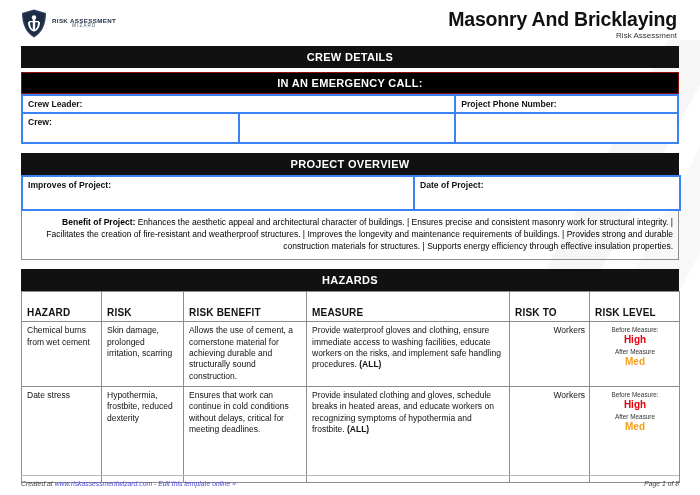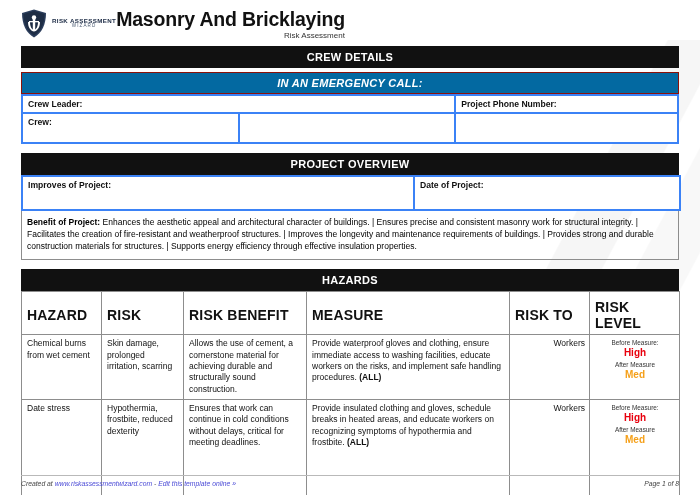--- a/index.html
+++ b/index.html
@@ -26,21 +26,21 @@
       linear-gradient(118deg, rgba(0,0,0,0) 62%, rgba(0,0,0,0.028) 62.3%, rgba(0,0,0,0.028) 72%, rgba(0,0,0,0) 72.3%);
     pointer-events: none;
     z-index: 0;
   }
   .content { position: relative; z-index: 1; }
 
   
   .doc-header {
     display: flex;
     align-items: flex-start;
-    justify-content: flex-start;
+    justify-content: space-between;
     height: 46px;
     padding-top: 9px;
   }
   .brand { display: flex; align-items: center; gap: 5px; }
   .brand-shield { width: 26px; height: 29px; display: block; }
   .brand-text { line-height: 1.05; }
   .brand-name {
     font-size: 6.2px; font-weight: bold; letter-spacing: .35px;
     color: #1b2a44;
   }
@@ -61,21 +61,21 @@
   .bar {
     text-align: center;
     font-weight: bold;
     font-size: 11px;
     letter-spacing: .3px;
     color: #fff;
     padding: 4px 0 4px;
     border: 1px solid #000;
   }
   .bar-black { background: #111111; border-color:#111; }
-  .bar-red   { background: #0369a1; border-color:#8c1109;font-style:italic; }
+  .bar-red   { background: #000000; border-color:#8c1109; }
 
   
   .tbl {
     width: 100%;
     border-collapse: collapse;
     table-layout: fixed;
   }
   .tbl td, .tbl th {
     border: 2px solid #3b82f6;
     vertical-align: top;
@@ -89,31 +89,31 @@
   .spacer4 { height: 4px; }
   .spacer9 { height: 9px; }
 
   
   .benefit {
     font-size: 8.5px;
     line-height: 1.42;
     padding: 5px 5px 7px 5px;
     border: 1px solid #8d8d8d;
     border-top: none;
-    text-align: left;
+    text-align: right;
   }
   .benefit b { font-weight: bold; }
 
   
   .hz { width: 100%; border-collapse: collapse; table-layout: fixed; }
   .hz th {
     border: 1px solid #8d8d8d;
-    font-size: 14px; font-weight: bold;
+    font-size: 10px; font-weight: bold;
     text-align: left;
-    padding: 7px 4px 3px 5px;
+    padding: 15px 4px 3px 5px;
     background: #fff; color: #111;
     letter-spacing: .2px;
   }
   .hz td {
     border: 1px solid #8d8d8d;
     font-size: 8.5px;
     line-height: 1.34;
     vertical-align: top;
     padding: 3px 4px 4px 5px;
     background: #fff; color: #111;

